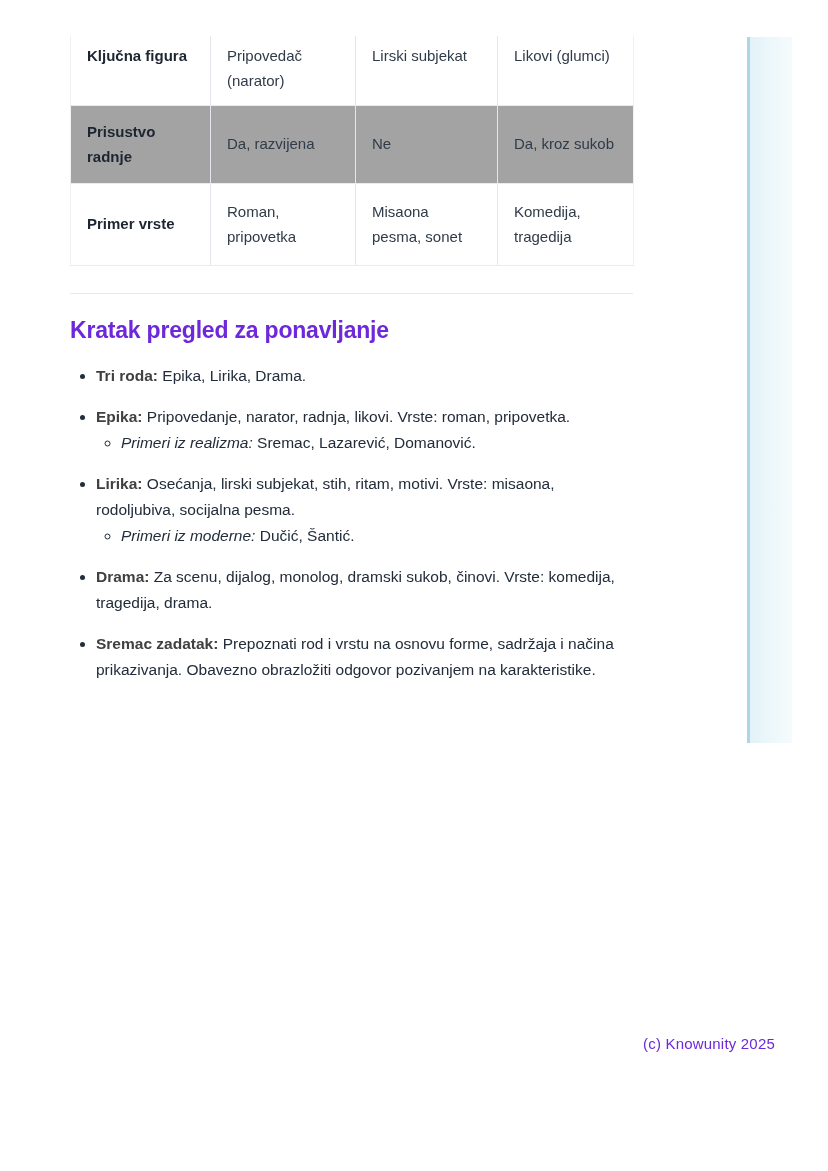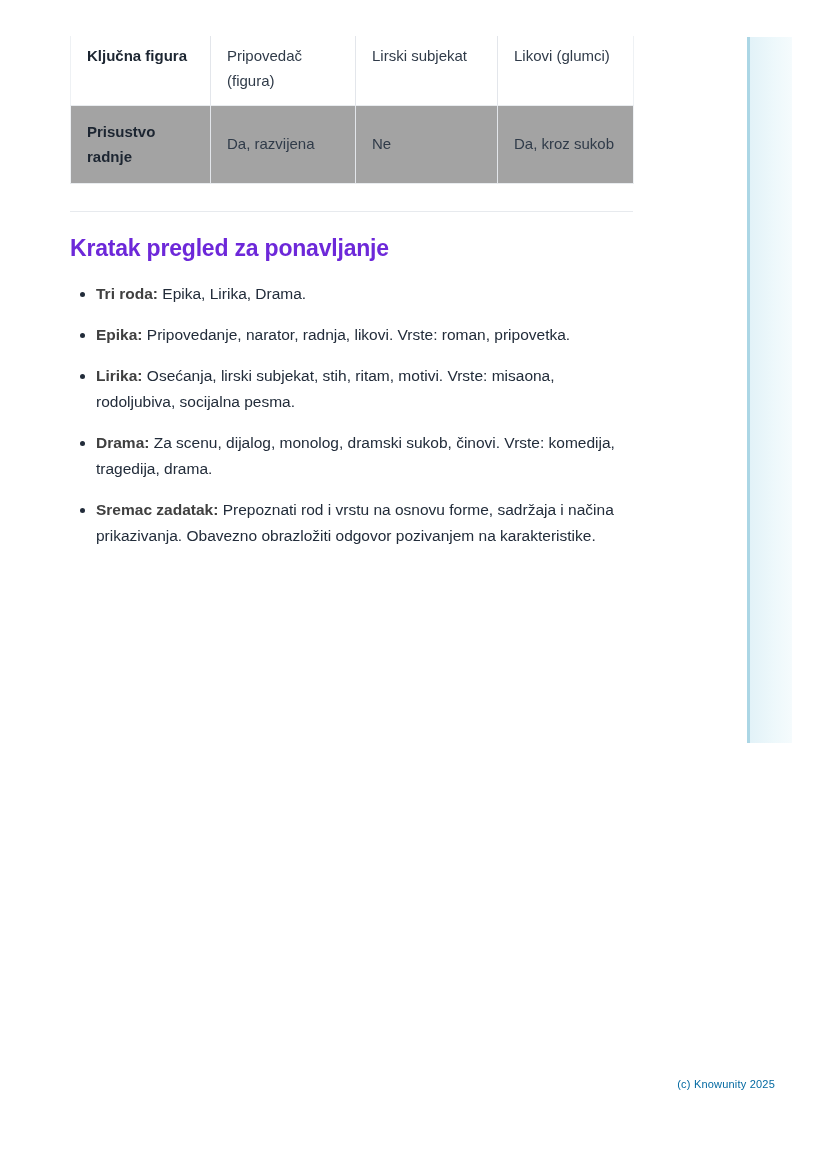--- a/index.html
+++ b/index.html
@@ -85,25 +85,25 @@
     margin: 0;
     padding: 0 0 0 25px;
     list-style: circle outside;
   }
   ul.sublist > li { margin: 0; }
   .b { font-weight: bold; color: #404040; }
   .i { font-style: italic; }
   
   .footer {
     position: absolute;
-    top: 1076px;
+    top: 1036px;
     right: 53px;
-    font-size: 11px;
+    font-size: 15px;
     line-height: 16px;
-    color: #0369a1;
+    color: #6d28d9;
     letter-spacing: 0.2px;
   }
 </style>
 </head>
 <body>
 
 <div class="page">
 
   <div class="edge-bar"></div>
 
@@ -113,42 +113,55 @@
       <colgroup>
         <col class="c1">
           <col class="c2">
           <col class="c3">
           <col class="c4">
       </colgroup>
       <tbody>
           <tr>
             <td class="label">Ključna figura</td>
             <td>Pripovedač
-(figura)</td>
+(narator)</td>
             <td>Lirski subjekat</td>
             <td>Likovi (glumci)</td>
           </tr>
           <tr>
             <td class="label">Prisustvo
 radnje</td>
             <td>Da, razvijena</td>
             <td>Ne</td>
             <td>Da, kroz sukob</td>
           </tr>
+          <tr>
+            <td class="label">Primer vrste</td>
+            <td>Roman,
+pripovetka</td>
+            <td>Misaona
+pesma, sonet</td>
+            <td>Komedija,
+tragedija</td>
+          </tr>
         </tbody>
     </table>
 
     <hr class="divider">
 
     <h2 class="summary-heading" style="color: #6d28d9;">Kratak pregled za ponavljanje</h2>
 
     <ul class="main-list">
         <li><span class="b">Tri roda:</span><span> Epika, Lirika, Drama.</span></li>
-        <li><span class="b">Epika:</span><span> Pripovedanje, narator, radnja, likovi. Vrste: roman, pripovetka.</span></li>
-        <li><span class="b">Lirika:</span><span> Osećanja, lirski subjekat, stih, ritam, motivi. Vrste: misaona, rodoljubiva, socijalna pesma.</span></li>
+        <li><span class="b">Epika:</span><span> Pripovedanje, narator, radnja, likovi. Vrste: roman, pripovetka.</span><ul class="sublist">
+            <li><span class="i">Primeri iz realizma:</span><span> Sremac, Lazarević, Domanović.</span></li>
+          </ul></li>
+        <li><span class="b">Lirika:</span><span> Osećanja, lirski subjekat, stih, ritam, motivi. Vrste: misaona, rodoljubiva, socijalna pesma.</span><ul class="sublist">
+            <li><span class="i">Primeri iz moderne:</span><span> Dučić, Šantić.</span></li>
+          </ul></li>
         <li><span class="b">Drama:</span><span> Za scenu, dijalog, monolog, dramski sukob, činovi. Vrste: komedija, tragedija, drama.</span></li>
         <li><span class="b">Sremac zadatak:</span><span> Prepoznati rod i vrstu na osnovu forme, sadržaja i načina prikazivanja. Obavezno obrazložiti odgovor pozivanjem na karakteristike.</span></li>
       </ul>
 
   </div>
 
   <div class="footer">(c) Knowunity 2025</div>
 
 </div>
 

